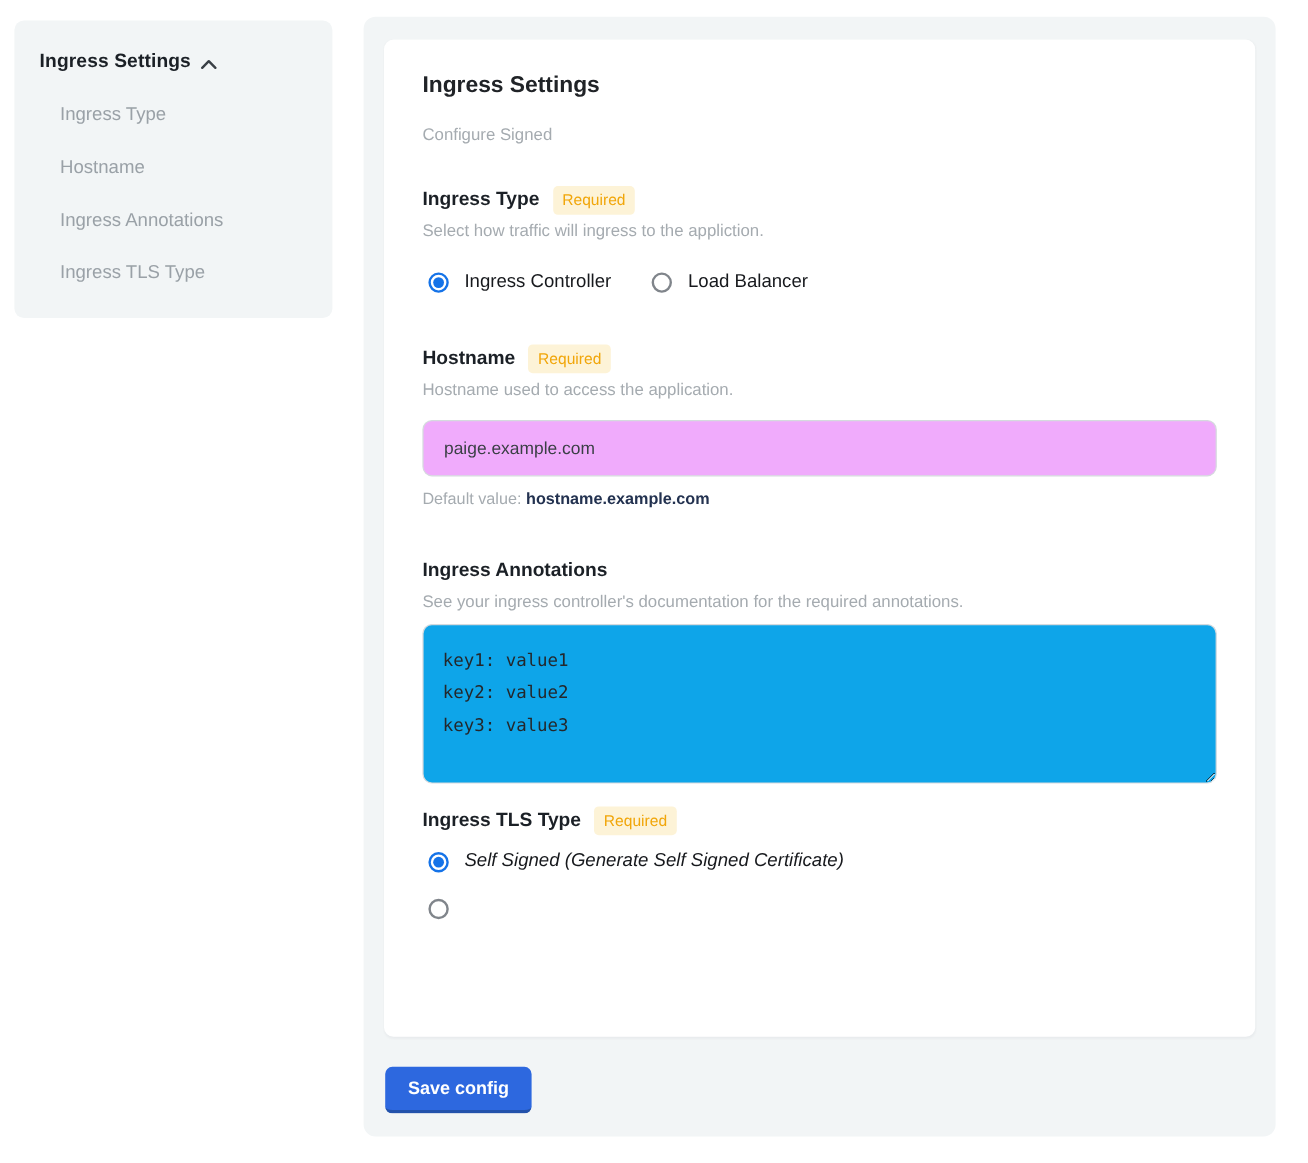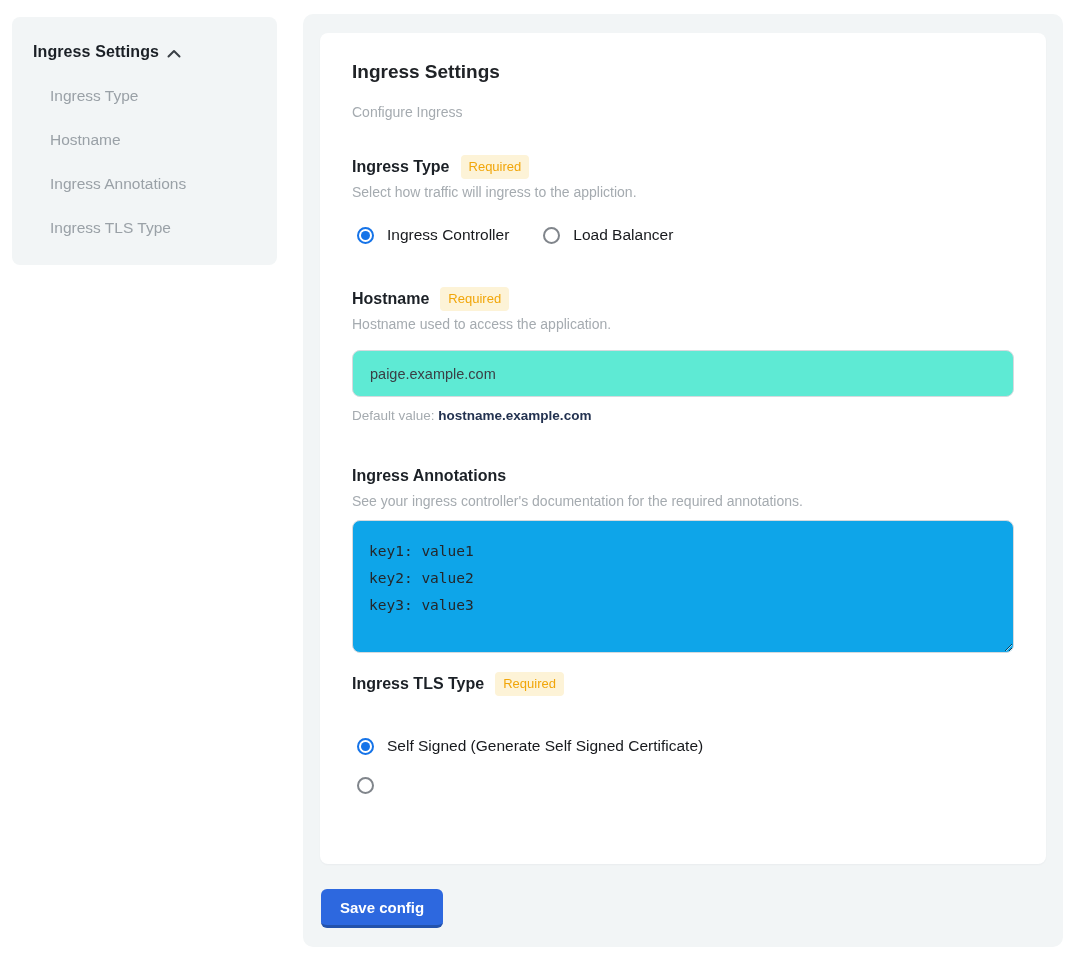--- a/index.html
+++ b/index.html
@@ -82,21 +82,21 @@
   .radio-row {
     display: flex; align-items: center; column-gap: 34px;
     margin-left: 5px;
   }
   .radio-row.mt-radios { margin-top: 24px; }
   .radio-option {
     display: flex; align-items: center; gap: 13px; cursor: pointer;
   }
   .radio-stack .radio-option { margin-left: 5px; }
   .radio-stack .radio-option + .radio-option { margin-top: 22px; }
-  .radio-stack { margin-top: 42px; }
+  .radio-stack { margin-top: 14px; font-style: italic; }
   .radio {
     width: 17px; height: 17px; flex: 0 0 17px;
     border: 2px solid #80858b;
     border-radius: 50%;
     position: relative;
     background: #fff;
   }
   .radio.checked { border-color: var(--accent, #1573e8); }
   .radio.checked::after {
     content: "";
@@ -109,21 +109,21 @@
   
   .text-input {
     margin-top: 16px;
     width: 100%; height: 47px;
     border: 1px solid #d5dade;
     border-radius: 8px;
     padding: 0 17px;
     font-family: "Liberation Sans", sans-serif;
     font-size: 14.5px;
     color: #3a3f45;
-    background: #5eead4;
+    background: #f0abfc;
     outline: none;
   }
   .default-line { margin-top: 11px; font-size: 13.5px; color: #a5abb0; }
   .default-line b { color: var(--link-dark, #233250); font-weight: 700; }
 
   .annotations-textarea {
     display: block;
     margin-top: 9px;
     width: 100%; height: 133px;
     border: 1px solid #d5dade;
@@ -170,21 +170,21 @@
     <li class="sidebar-item">Hostname</li>
     <li class="sidebar-item">Ingress Annotations</li>
     <li class="sidebar-item">Ingress TLS Type</li>
   </ul>
 </aside>
 
 <main class="panel">
   <div class="card">
 
     <h1 class="card-title">Ingress Settings</h1>
-    <p class="muted card-subtitle">Configure Ingress</p>
+    <p class="muted card-subtitle">Configure Signed</p>
 
     <section>
       <div class="section-heading mt-sec1">
         <span class="section-label">Ingress Type</span>
         <span class="badge">Required</span>
       </div>
       <p class="muted section-desc">Select how traffic will ingress to the appliction.</p>
       <div class="radio-row mt-radios">
         <label class="radio-option">
           <span class="radio checked"></span>

